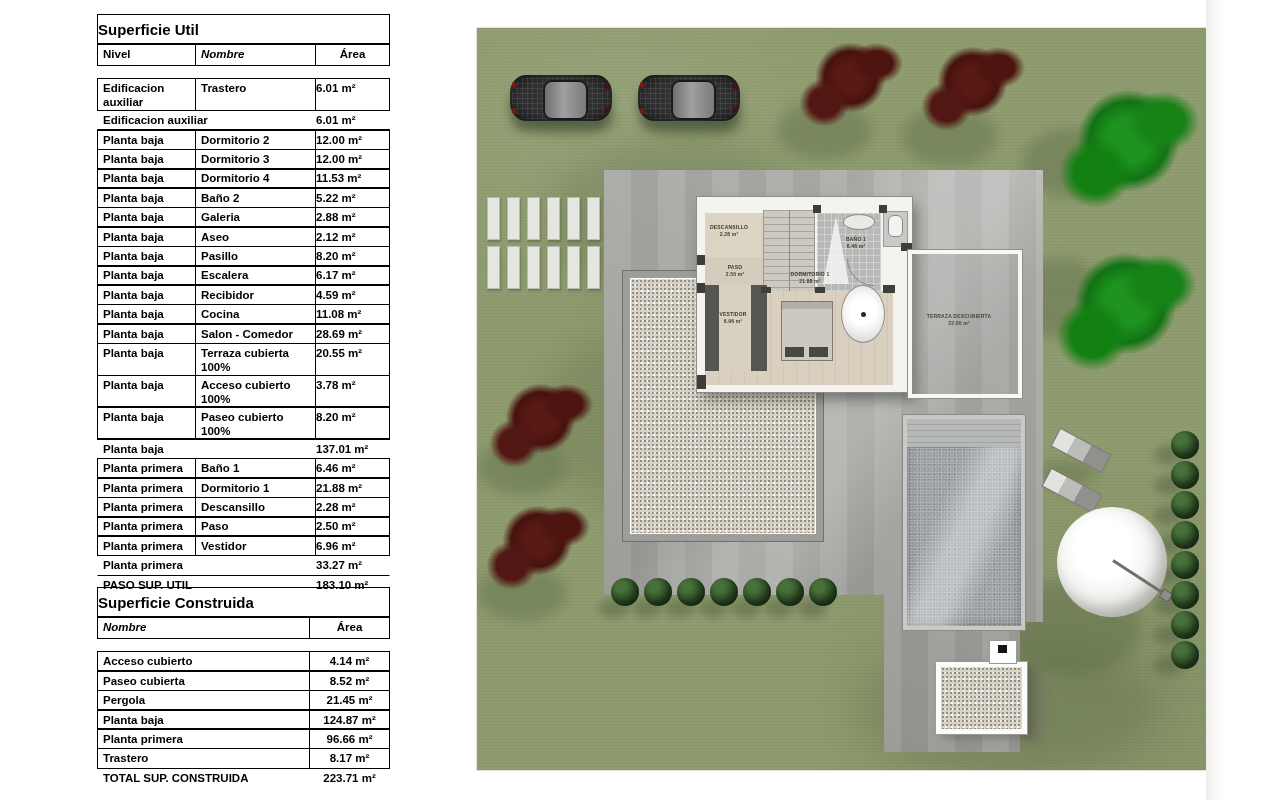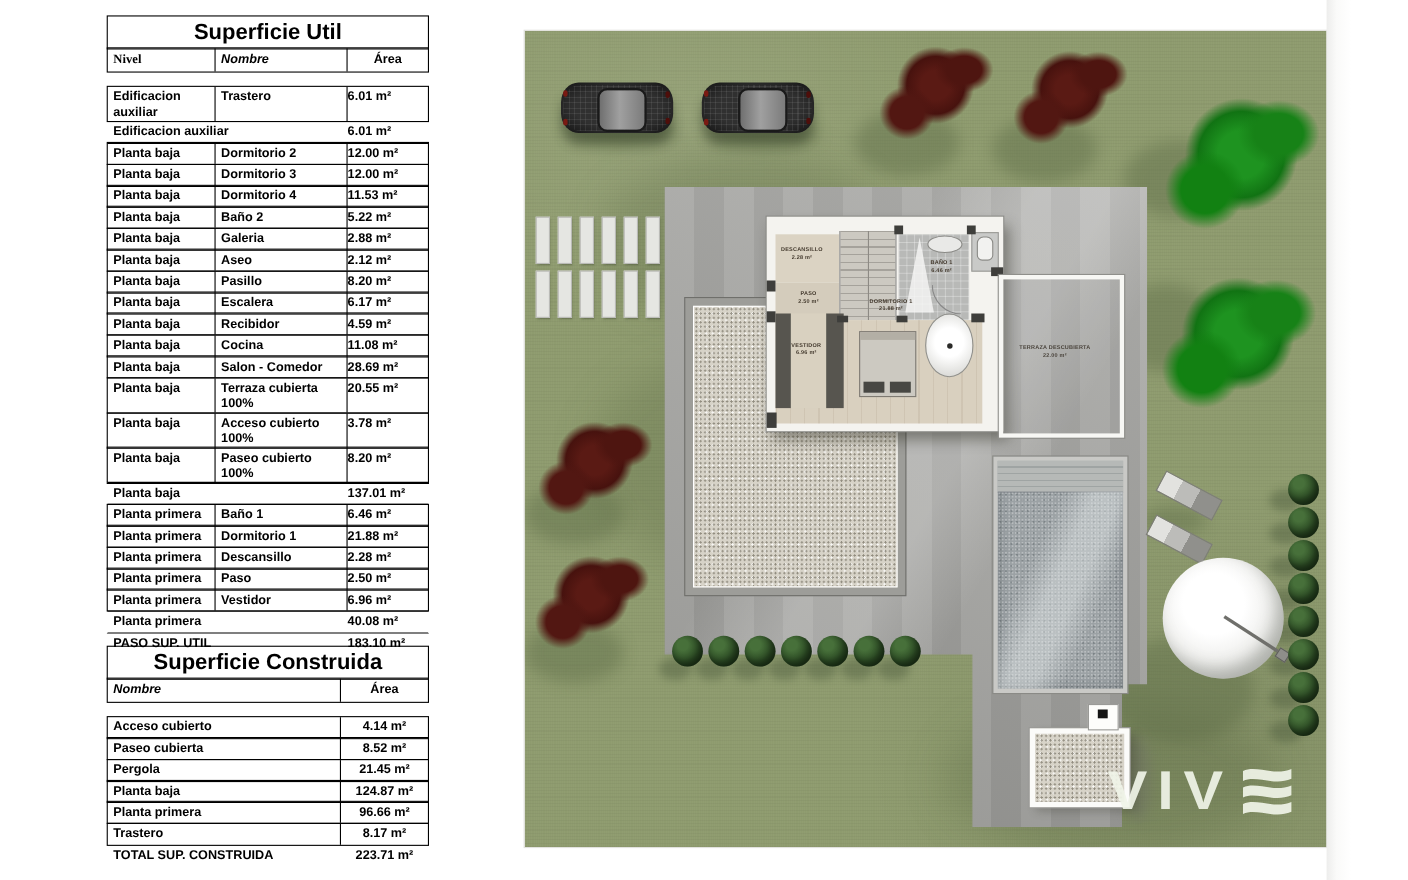--- a/index.html
+++ b/index.html
@@ -3,23 +3,23 @@
 <meta charset="utf-8">
 <style>
   html,body{margin:0;padding:0;background:#fff;}
   #page{position:relative;width:1280px;height:800px;overflow:hidden;background:#fff;
         font-family:"Liberation Sans",sans-serif;}
 
   
   .panel{position:absolute;left:97px;width:293px;font-weight:bold;color:#000;font-size:11.5px;line-height:14px;}
   .panel.t1{top:14px;}
   .panel.t2{top:587px;}
-  .ttitle{border:1.6px solid #000;height:29px;line-height:29px;text-align:center;font-size:20px;}
+  .ttitle{border:1.6px solid #000;height:29px;line-height:29px;font-size:15px;}
   .thead{display:flex;border:1.6px solid #000;margin-top:-1.6px;height:21px;line-height:20px;}
-  .thead .h1{width:92px;padding-left:5px;border-right:1.6px solid #000;font-family:Liberation Serif, serif;}
+  .thead .h1{width:92px;padding-left:5px;border-right:1.6px solid #000;}
   .thead .h2{flex:1;padding-left:5px;border-right:1.6px solid #000;font-style:italic;}
   .thead .ha{text-align:center;}
   .t1 .ha{width:73px;} .t2 .ha{width:79px;}
   .tgap{height:13px;}
   .trow{display:flex;border:1.6px solid #000;margin-top:-1.6px;min-height:19px;}
   .trow>div{padding-top:2.5px;padding-bottom:1px;}
   .t1 .c1{width:92px;padding-left:5px;border-right:1.6px solid #000;}
   .t1 .c2{flex:1;padding-left:5px;border-right:1.6px solid #000;}
   .c1w{flex:1;padding-left:5px;border-right:1.6px solid #000;}
   .t1 .ca{width:73px;}
@@ -290,21 +290,21 @@
           <div class="c2">Paso</div>
           <div class="ca">2.50 m²</div>
         </div>
         <div class="trow data">
           <div class="c1">Planta primera</div>
           <div class="c2">Vestidor</div>
           <div class="ca">6.96 m²</div>
         </div>
         <div class="trow subtotal">
           <div class="clabel">Planta primera</div>
-          <div class="ca">40.08 m²</div>
+          <div class="ca">33.27 m²</div>
         </div>
         <div class="trow total">
           <div class="clabel">PASO SUP. UTIL</div>
           <div class="ca">183.10 m²</div>
         </div>
       </div>
   </div>
 
   <div class="panel t2">
     <div class="ttitle">Superficie Construida</div>
@@ -460,28 +460,20 @@
     <div class="tree tred" style="left:16px;top:343px"></div>
     <div class="tree tred" style="left:13px;top:465px"></div>
     <div class="tree tgreen" style="left:584px;top:45px"></div>
     <div class="tree tgreen" style="left:581px;top:208px"></div>
 
     <div class="lounger" style="left:575px;top:412px"></div>
     <div class="lounger" style="left:566px;top:452px"></div>
     <div class="abs parasol"></div>
     <div class="abs pole"></div>
 
-    <div class="vive">
-      <span>VIV</span>
-      <svg class="vive-e" width="48" height="50" viewBox="0 0 48 50" fill="rgba(240,244,232,.92)">
-        <path d="M2 7 C14 1 30 12 46 5 L46 14 C30 21 14 10 2 16 Z"></path>
-        <path d="M2 22 C14 16 30 27 46 20 L46 29 C30 36 14 25 2 31 Z"></path>
-        <path d="M2 37 C14 31 30 42 46 35 L46 44 C30 51 14 40 2 46 Z"></path>
-      </svg>
-    </div>
   <div class="bshadow" style="left: 122px; top: 570px;"></div>
       <div class="bush" style="left: 134px; top: 550px;"></div>
       <div class="bshadow" style="left: 155px; top: 570px;"></div>
       <div class="bush" style="left: 167px; top: 550px;"></div>
       <div class="bshadow" style="left: 188px; top: 570px;"></div>
       <div class="bush" style="left: 200px; top: 550px;"></div>
       <div class="bshadow" style="left: 221px; top: 570px;"></div>
       <div class="bush" style="left: 233px; top: 550px;"></div>
       <div class="bshadow" style="left: 254px; top: 570px;"></div>
       <div class="bush" style="left: 266px; top: 550px;"></div>

